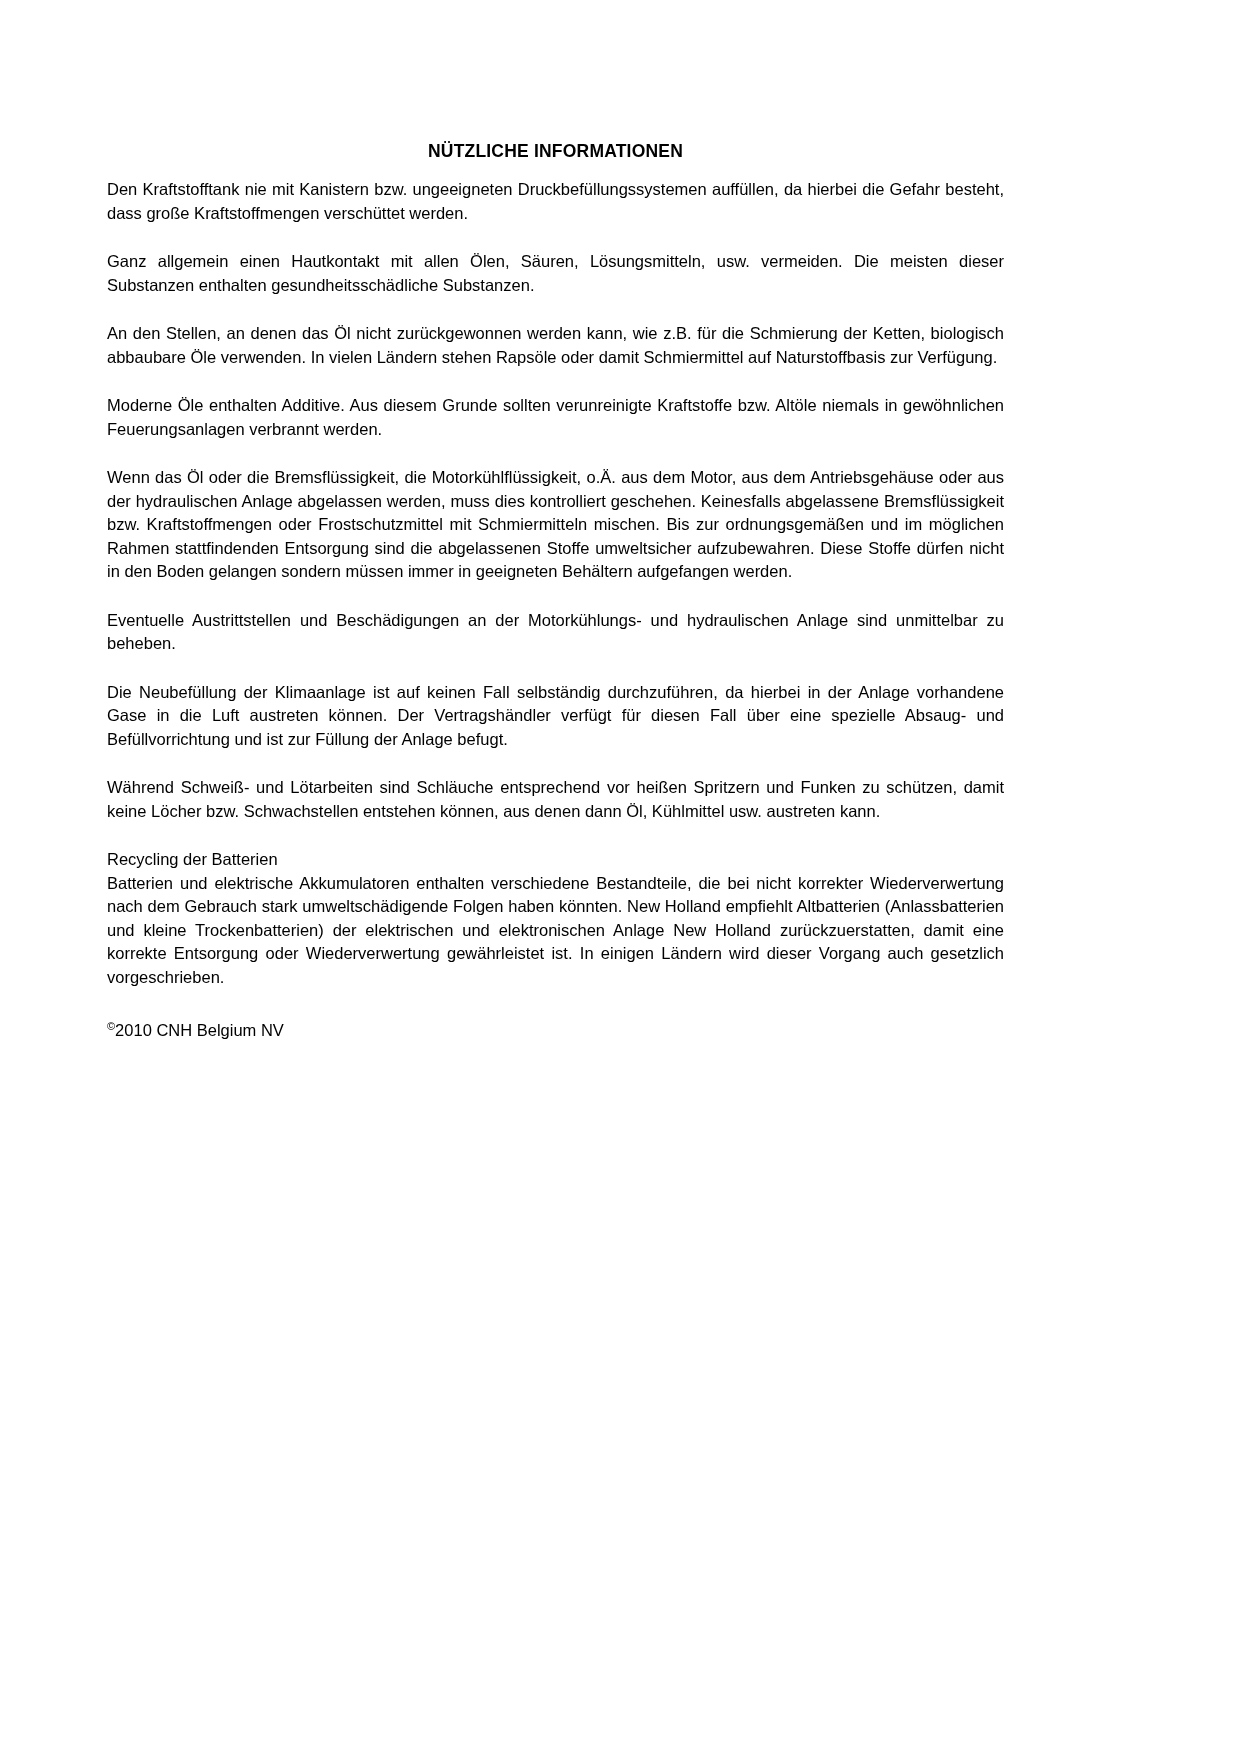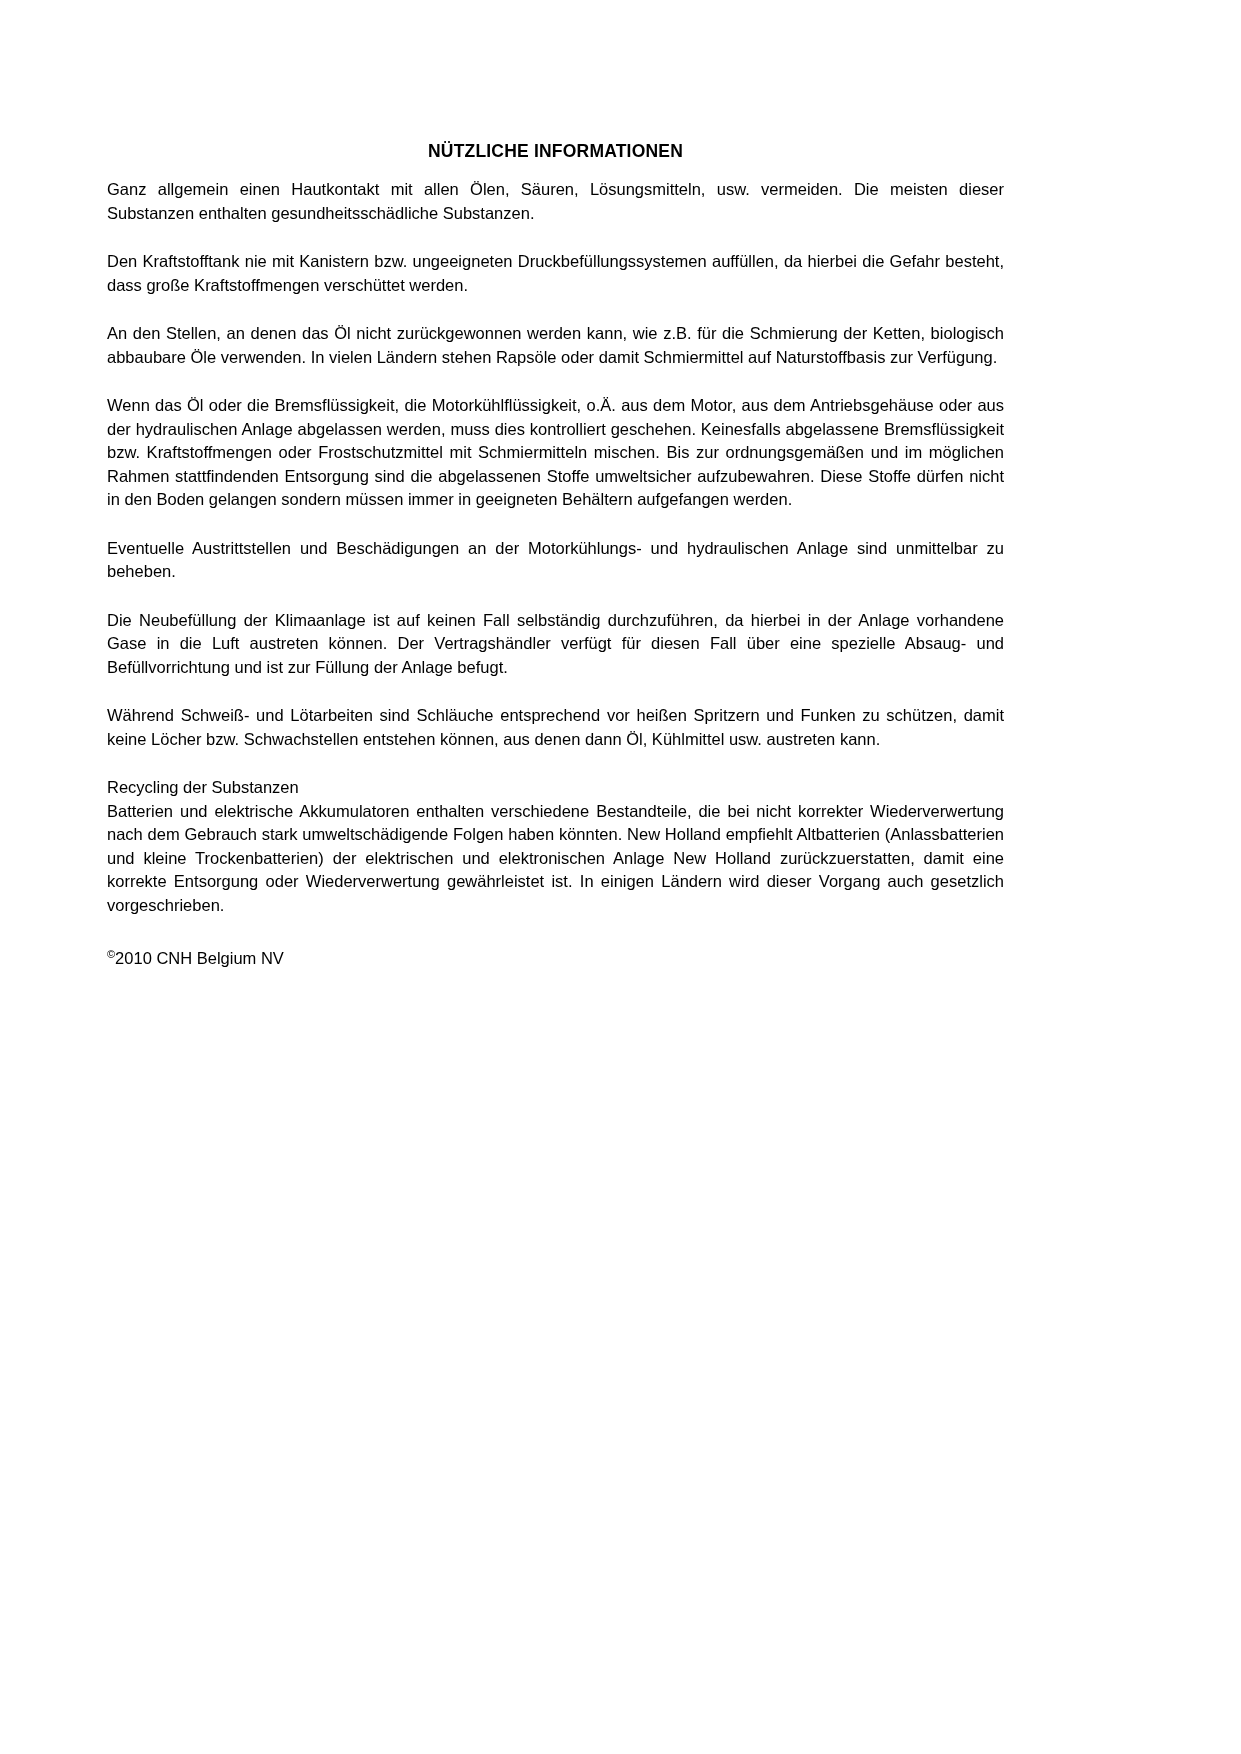--- a/index.html
+++ b/index.html
@@ -41,28 +41,29 @@
     line-height: 0;
   }
 </style>
 </head>
 <body>
 
 <div class="page">
   <div class="content">
     <h1 class="title">NÜTZLICHE INFORMATIONEN</h1>
 
+    <p class="para">Den Kraftstofftank nie mit Kanistern bzw. ungeeigneten Druckbefüllungssystemen auffüllen, da hierbei die Gefahr besteht, dass große Kraftstoffmengen verschüttet werden.</p>
     <p class="para">Ganz allgemein einen Hautkontakt mit allen Ölen, Säuren, Lösungsmitteln, usw. vermeiden. Die meisten dieser Substanzen enthalten gesundheitsschädliche Substanzen.</p>
-    <p class="para">Den Kraftstofftank nie mit Kanistern bzw. ungeeigneten Druckbefüllungssystemen auffüllen, da hierbei die Gefahr besteht, dass große Kraftstoffmengen verschüttet werden.</p>
     <p class="para">An den Stellen, an denen das Öl nicht zurückgewonnen werden kann, wie z.B. für die Schmierung der Ketten, biologisch abbaubare Öle verwenden. In vielen Ländern stehen Rapsöle oder damit Schmiermittel auf Naturstoffbasis zur Verfügung.</p>
+    <p class="para">Moderne Öle enthalten Additive. Aus diesem Grunde sollten verunreinigte Kraftstoffe bzw. Altöle niemals in gewöhnlichen Feuerungsanlagen verbrannt werden.</p>
     <p class="para">Wenn das Öl oder die Bremsflüssigkeit, die Motorkühlflüssigkeit, o.Ä. aus dem Motor, aus dem Antriebsgehäuse oder aus der hydraulischen Anlage abgelassen werden, muss dies kontrolliert geschehen. Keinesfalls abgelassene Bremsflüssigkeit bzw. Kraftstoffmengen oder Frostschutzmittel mit Schmiermitteln mischen. Bis zur ordnungsgemäßen und im möglichen Rahmen stattfindenden Entsorgung sind die abgelassenen Stoffe umweltsicher aufzubewahren. Diese Stoffe dürfen nicht in den Boden gelangen sondern müssen immer in geeigneten Behältern aufgefangen werden.</p>
     <p class="para">Eventuelle Austrittstellen und Beschädigungen an der Motorkühlungs- und hydraulischen Anlage sind unmittelbar zu beheben.</p>
     <p class="para">Die Neubefüllung der Klimaanlage ist auf keinen Fall selbständig durchzuführen, da hierbei in der Anlage vorhandene Gase in die Luft austreten können. Der Vertragshändler verfügt für diesen Fall über eine spezielle Absaug- und Befüllvorrichtung und ist zur Füllung der Anlage befugt.</p>
     <p class="para">Während Schweiß- und Lötarbeiten sind Schläuche entsprechend vor heißen Spritzern und Funken zu schützen, damit keine Löcher bzw. Schwachstellen entstehen können, aus denen dann Öl, Kühlmittel usw. austreten kann.</p>
 
     <p class="para">
-      <span class="block">Recycling der Substanzen</span>
+      <span class="block">Recycling der Batterien</span>
       <span class="block">Batterien und elektrische Akkumulatoren enthalten verschiedene Bestandteile, die bei nicht korrekter Wiederverwertung nach dem Gebrauch stark umweltschädigende Folgen haben könnten. New Holland empfiehlt Altbatterien (Anlassbatterien und kleine Trockenbatterien) der elektrischen und elektronischen Anlage New Holland zurückzuerstatten, damit eine korrekte Entsorgung oder Wiederverwertung gewährleistet ist. In einigen Ländern wird dieser Vorgang auch gesetzlich vorgeschrieben.</span>
     </p>
 
     <div class="footer"><sup>©</sup><span>2010 CNH Belgium NV</span></div>
   </div>
 </div>
 
 </body></html>

